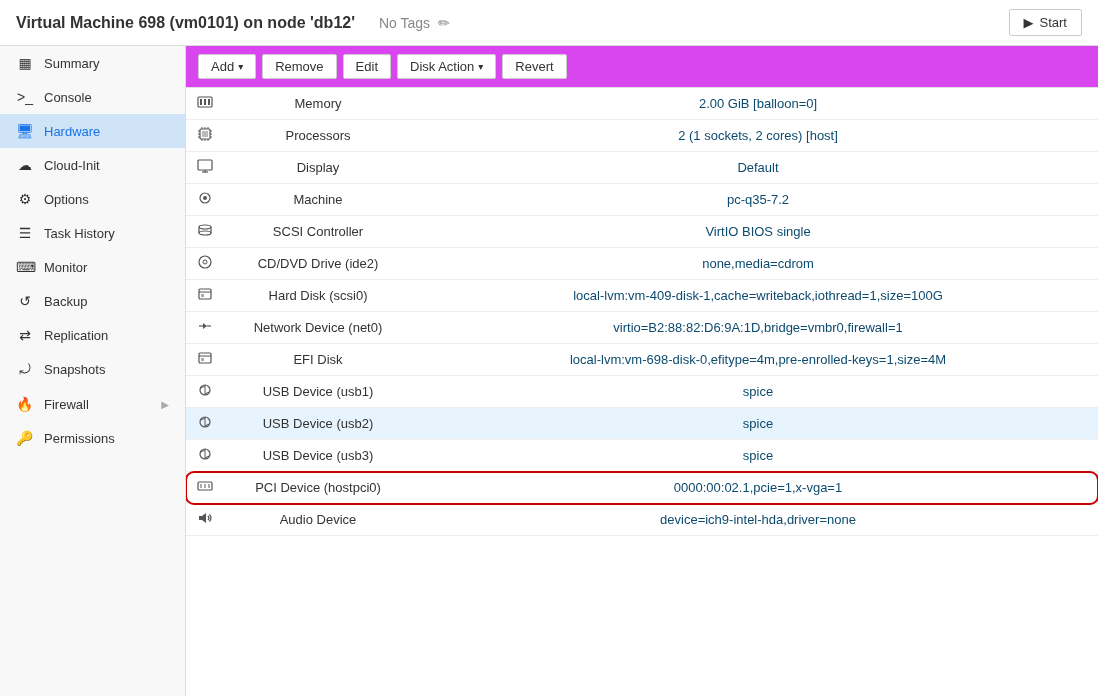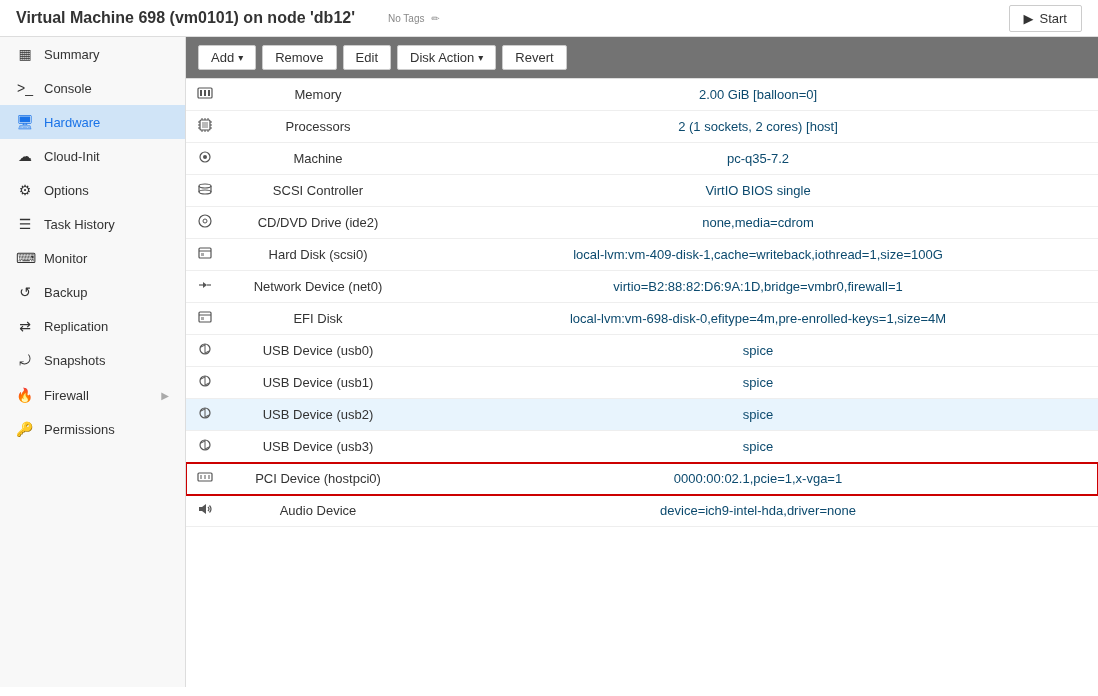--- a/index.html
+++ b/index.html
@@ -2,24 +2,24 @@
 <html><head>
   <meta charset="utf-8">
   <style>
     * { box-sizing: border-box; margin: 0; padding: 0; }
     body { font-family: Arial, sans-serif; font-size: 13px; background: #fff; color: #333; width: 1098px; height: 696px; overflow: hidden; }
 
     
     .title-bar {
       display: flex; align-items: center; padding: 12px 16px;
       border-bottom: 1px solid #ddd; background: #fff;
-      height: 37px;
+      height: 46px;
     }
     .title-text { font-size: 16px; font-weight: bold; color: #333; }
-    .no-tags { margin-left: 33px; color: #888; font-size: 10px; cursor: pointer; }
+    .no-tags { margin-left: 24px; color: #888; font-size: 14px; cursor: pointer; }
     .edit-icon { color: #888; margin-left: 4px; cursor: pointer; }
     .start-btn {
       margin-left: auto; background: #fff; border: 1px solid #ccc;
       padding: 5px 14px; cursor: pointer; font-size: 13px;
       display: flex; align-items: center; gap: 6px; border-radius: 2px;
       color: #333;
     }
 
     
     .main-layout { display: flex; height: calc(696px - 46px); }
@@ -40,21 +40,21 @@
     .sidebar-item.has-arrow { position: relative; }
     .sidebar-arrow { margin-left: auto; font-size: 10px; color: #aaa; }
 
     
     .content { flex: 1; display: flex; flex-direction: column; overflow: hidden; }
 
     
     .toolbar {
       display: flex; align-items: flex-end; gap: 6px;
       padding: 8px 12px; border-bottom: 1px solid #ddd;
-      background: #737373;
+      background: #d946ef;
     }
     .toolbar-btn {
       border: 1px solid #ccc; background: #fff; padding: 4px 12px;
       cursor: pointer; font-size: 13px; border-radius: 2px; color: #333;
       display: flex; align-items: center; gap: 4px;
     }
     .chevron-down { font-size: 10px; }
 
     
     .hw-table { flex: 1; overflow-y: auto; }
@@ -185,20 +185,29 @@
                   <line x1="1" y1="11" x2="3" y2="11" stroke="#555" stroke-width="1"></line>
                   <line x1="13" y1="5" x2="15" y2="5" stroke="#555" stroke-width="1"></line>
                   <line x1="13" y1="8" x2="15" y2="8" stroke="#555" stroke-width="1"></line>
                   <line x1="13" y1="11" x2="15" y2="11" stroke="#555" stroke-width="1"></line>
                 </svg></td>
               <td class="name-cell">Processors</td>
               <td class="value-cell">2 (1 sockets, 2 cores) [host]</td>
             </tr>
             <tr>
               <td class="icon-cell"><svg width="16" height="16" viewBox="0 0 16 16">
+                  <rect x="1" y="2" width="14" height="10" rx="1" fill="none" stroke="#555" stroke-width="1.2"></rect>
+                  <line x1="5" y1="14" x2="11" y2="14" stroke="#555" stroke-width="1.2"></line>
+                  <line x1="8" y1="12" x2="8" y2="14" stroke="#555" stroke-width="1.2"></line>
+                </svg></td>
+              <td class="name-cell">Display</td>
+              <td class="value-cell">Default</td>
+            </tr>
+            <tr>
+              <td class="icon-cell"><svg width="16" height="16" viewBox="0 0 16 16">
                   <circle cx="8" cy="8" r="5" fill="none" stroke="#555" stroke-width="1.2"></circle>
                   <circle cx="8" cy="8" r="2" fill="#555"></circle>
                 </svg></td>
               <td class="name-cell">Machine</td>
               <td class="value-cell">pc-q35-7.2</td>
             </tr>
             <tr>
               <td class="icon-cell"><svg width="16" height="16" viewBox="0 0 16 16">
                   <ellipse cx="8" cy="5" rx="6" ry="2" fill="none" stroke="#555" stroke-width="1.2"></ellipse>
                   <line x1="2" y1="5" x2="2" y2="11" stroke="#555" stroke-width="1.2"></line>
@@ -243,54 +252,44 @@
               <td class="name-cell">EFI Disk</td>
               <td class="value-cell">local-lvm:vm-698-disk-0,efitype=4m,pre-enrolled-keys=1,size=4M</td>
             </tr>
             <tr>
               <td class="icon-cell"><svg width="16" height="16" viewBox="0 0 16 16">
                   <circle cx="8" cy="8" r="5" fill="none" stroke="#555" stroke-width="1.2"></circle>
                   <line x1="8" y1="3" x2="8" y2="13" stroke="#555" stroke-width="1"></line>
                   <line x1="4" y1="6" x2="8" y2="4" stroke="#555" stroke-width="1"></line>
                   <line x1="12" y1="10" x2="8" y2="12" stroke="#555" stroke-width="1"></line>
                 </svg></td>
-              <td class="name-cell">USB Device (usb0)</td>
+              <td class="name-cell">USB Device (usb1)</td>
               <td class="value-cell">spice</td>
             </tr>
-            <tr>
+            <tr style="background: rgb(232, 244, 253);">
               <td class="icon-cell"><svg width="16" height="16" viewBox="0 0 16 16">
                   <circle cx="8" cy="8" r="5" fill="none" stroke="#555" stroke-width="1.2"></circle>
                   <line x1="8" y1="3" x2="8" y2="13" stroke="#555" stroke-width="1"></line>
                   <line x1="4" y1="6" x2="8" y2="4" stroke="#555" stroke-width="1"></line>
                   <line x1="12" y1="10" x2="8" y2="12" stroke="#555" stroke-width="1"></line>
                 </svg></td>
-              <td class="name-cell">USB Device (usb1)</td>
+              <td class="name-cell">USB Device (usb2)</td>
               <td class="value-cell">spice</td>
             </tr>
-            <tr style="background: rgb(232, 244, 253);">
+            <tr>
               <td class="icon-cell"><svg width="16" height="16" viewBox="0 0 16 16">
                   <circle cx="8" cy="8" r="5" fill="none" stroke="#555" stroke-width="1.2"></circle>
                   <line x1="8" y1="3" x2="8" y2="13" stroke="#555" stroke-width="1"></line>
                   <line x1="4" y1="6" x2="8" y2="4" stroke="#555" stroke-width="1"></line>
                   <line x1="12" y1="10" x2="8" y2="12" stroke="#555" stroke-width="1"></line>
                 </svg></td>
-              <td class="name-cell">USB Device (usb2)</td>
-              <td class="value-cell">spice</td>
-            </tr>
-            <tr>
-              <td class="icon-cell"><svg width="16" height="16" viewBox="0 0 16 16">
-                  <circle cx="8" cy="8" r="5" fill="none" stroke="#555" stroke-width="1.2"></circle>
-                  <line x1="8" y1="3" x2="8" y2="13" stroke="#555" stroke-width="1"></line>
-                  <line x1="4" y1="6" x2="8" y2="4" stroke="#555" stroke-width="1"></line>
-                  <line x1="12" y1="10" x2="8" y2="12" stroke="#555" stroke-width="1"></line>
-                </svg></td>
               <td class="name-cell">USB Device (usb3)</td>
               <td class="value-cell">spice</td>
             </tr>
-            <tr style="outline: rgb(204, 0, 0) solid 2px; outline-offset: -1px; background: rgb(255, 255, 255);">
+            <tr style="outline: rgb(204, 0, 0) solid 2px; outline-offset: -1px; background: rgb(255, 255, 255); border-radius: 8px;">
               <td class="icon-cell"><svg width="16" height="16" viewBox="0 0 16 16">
                   <rect x="1" y="4" width="14" height="8" rx="1" fill="none" stroke="#555" stroke-width="1.2"></rect>
                   <rect x="3" y="6" width="2" height="4" fill="#555" opacity="0.5"></rect>
                   <rect x="7" y="6" width="2" height="4" fill="#555" opacity="0.5"></rect>
                   <rect x="11" y="6" width="2" height="4" fill="#555" opacity="0.5"></rect>
                 </svg></td>
               <td class="name-cell">PCI Device (hostpci0)</td>
               <td class="value-cell">0000:00:02.1,pcie=1,x-vga=1</td>
             </tr>
             <tr>

